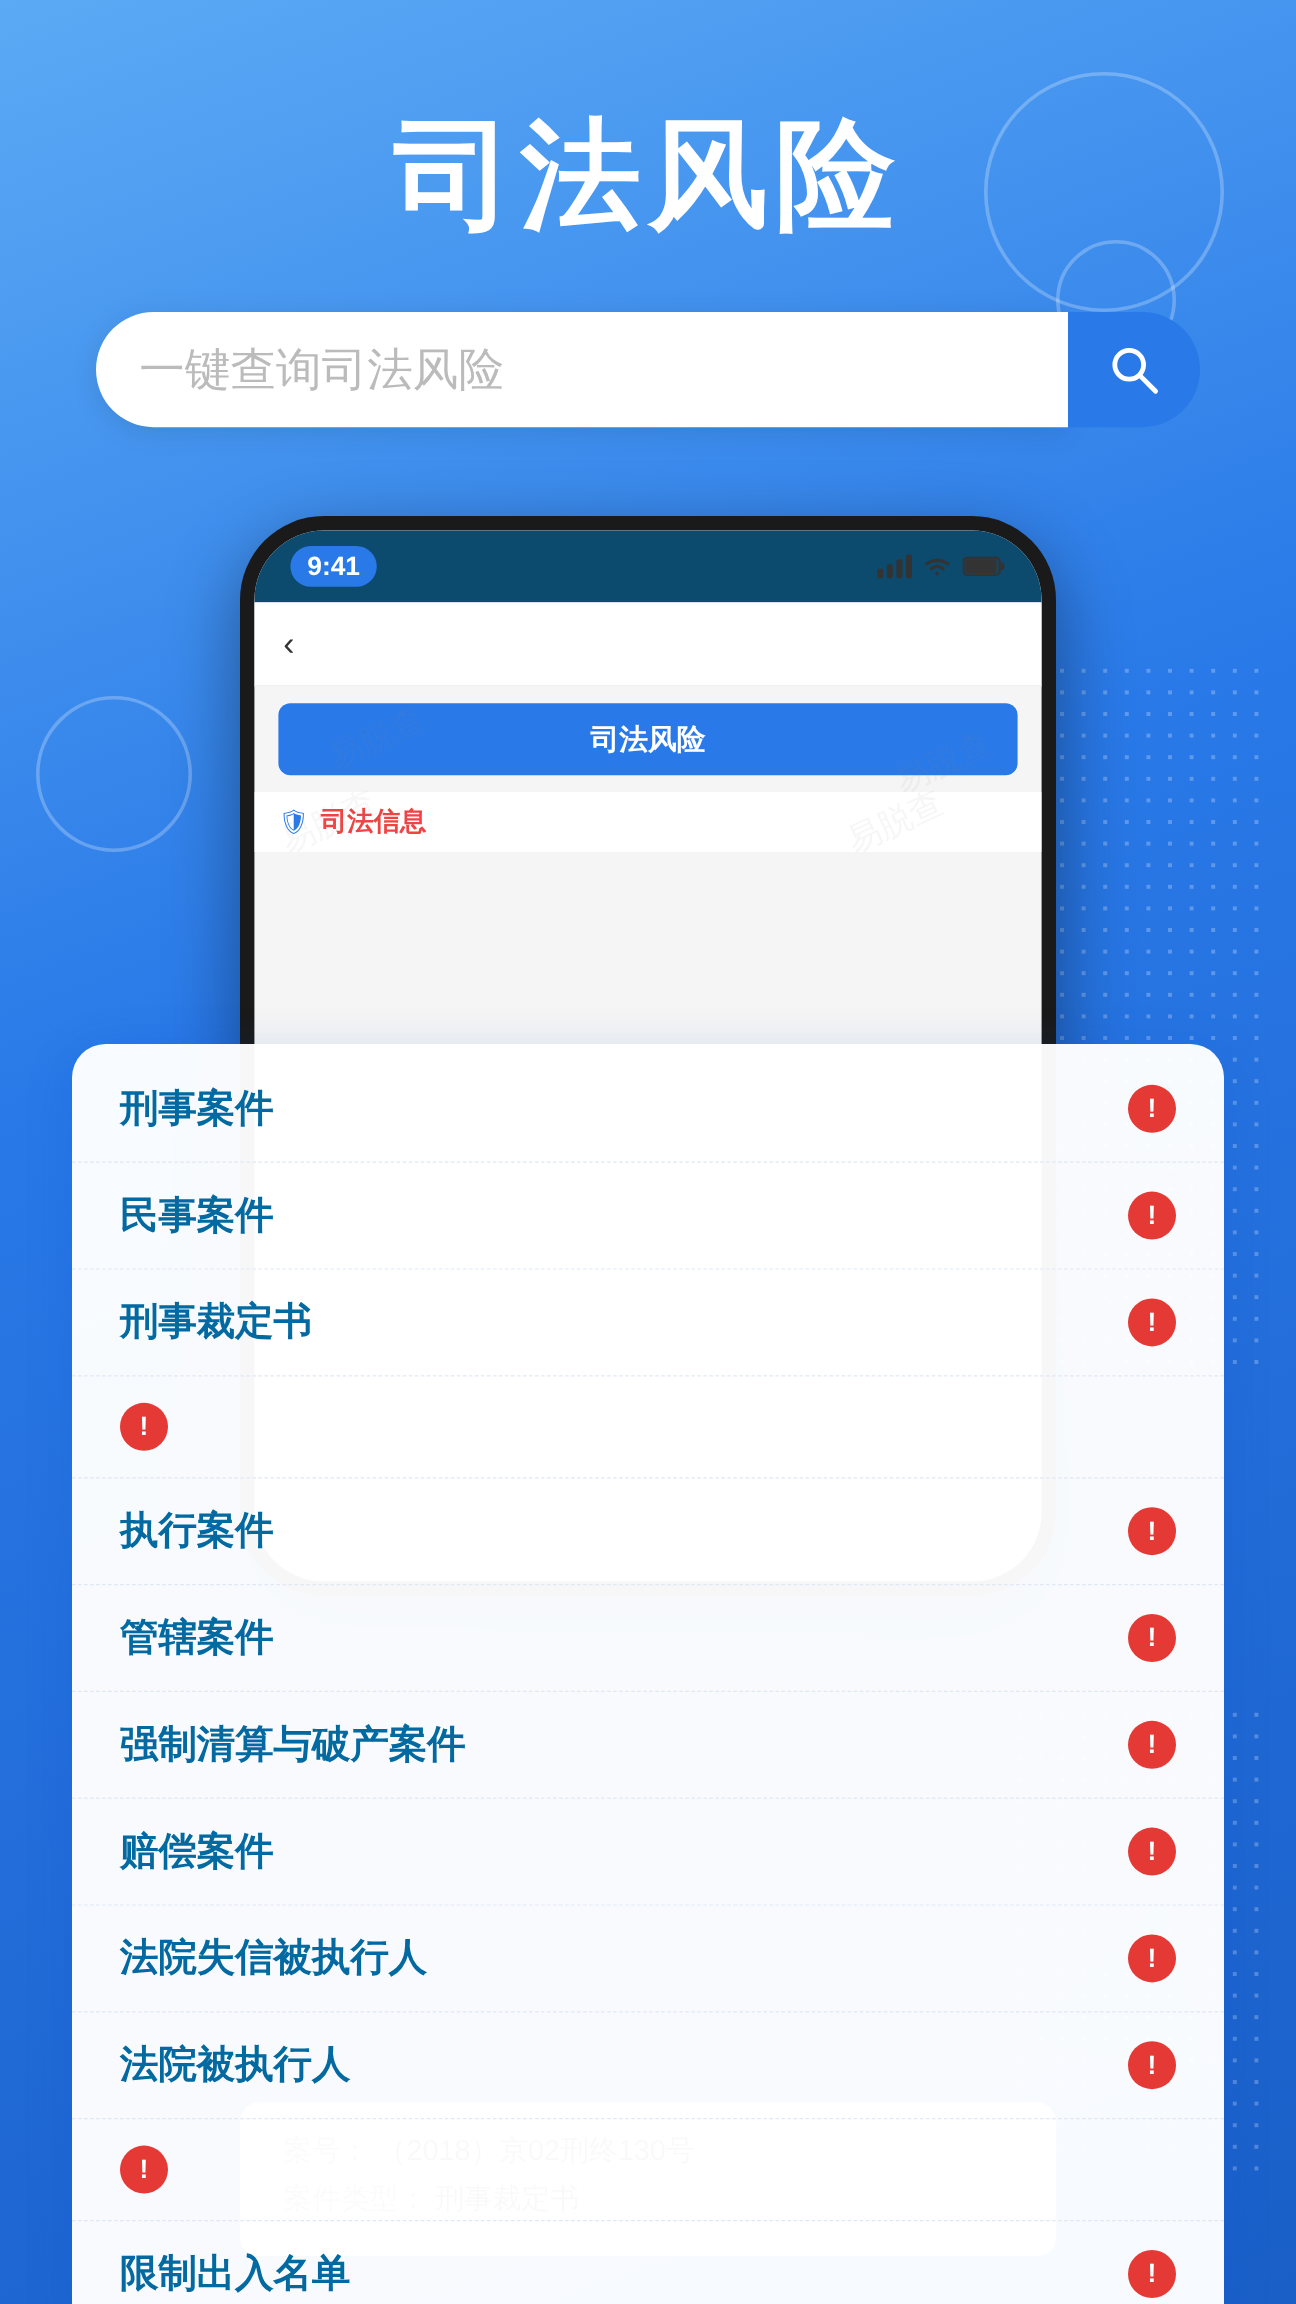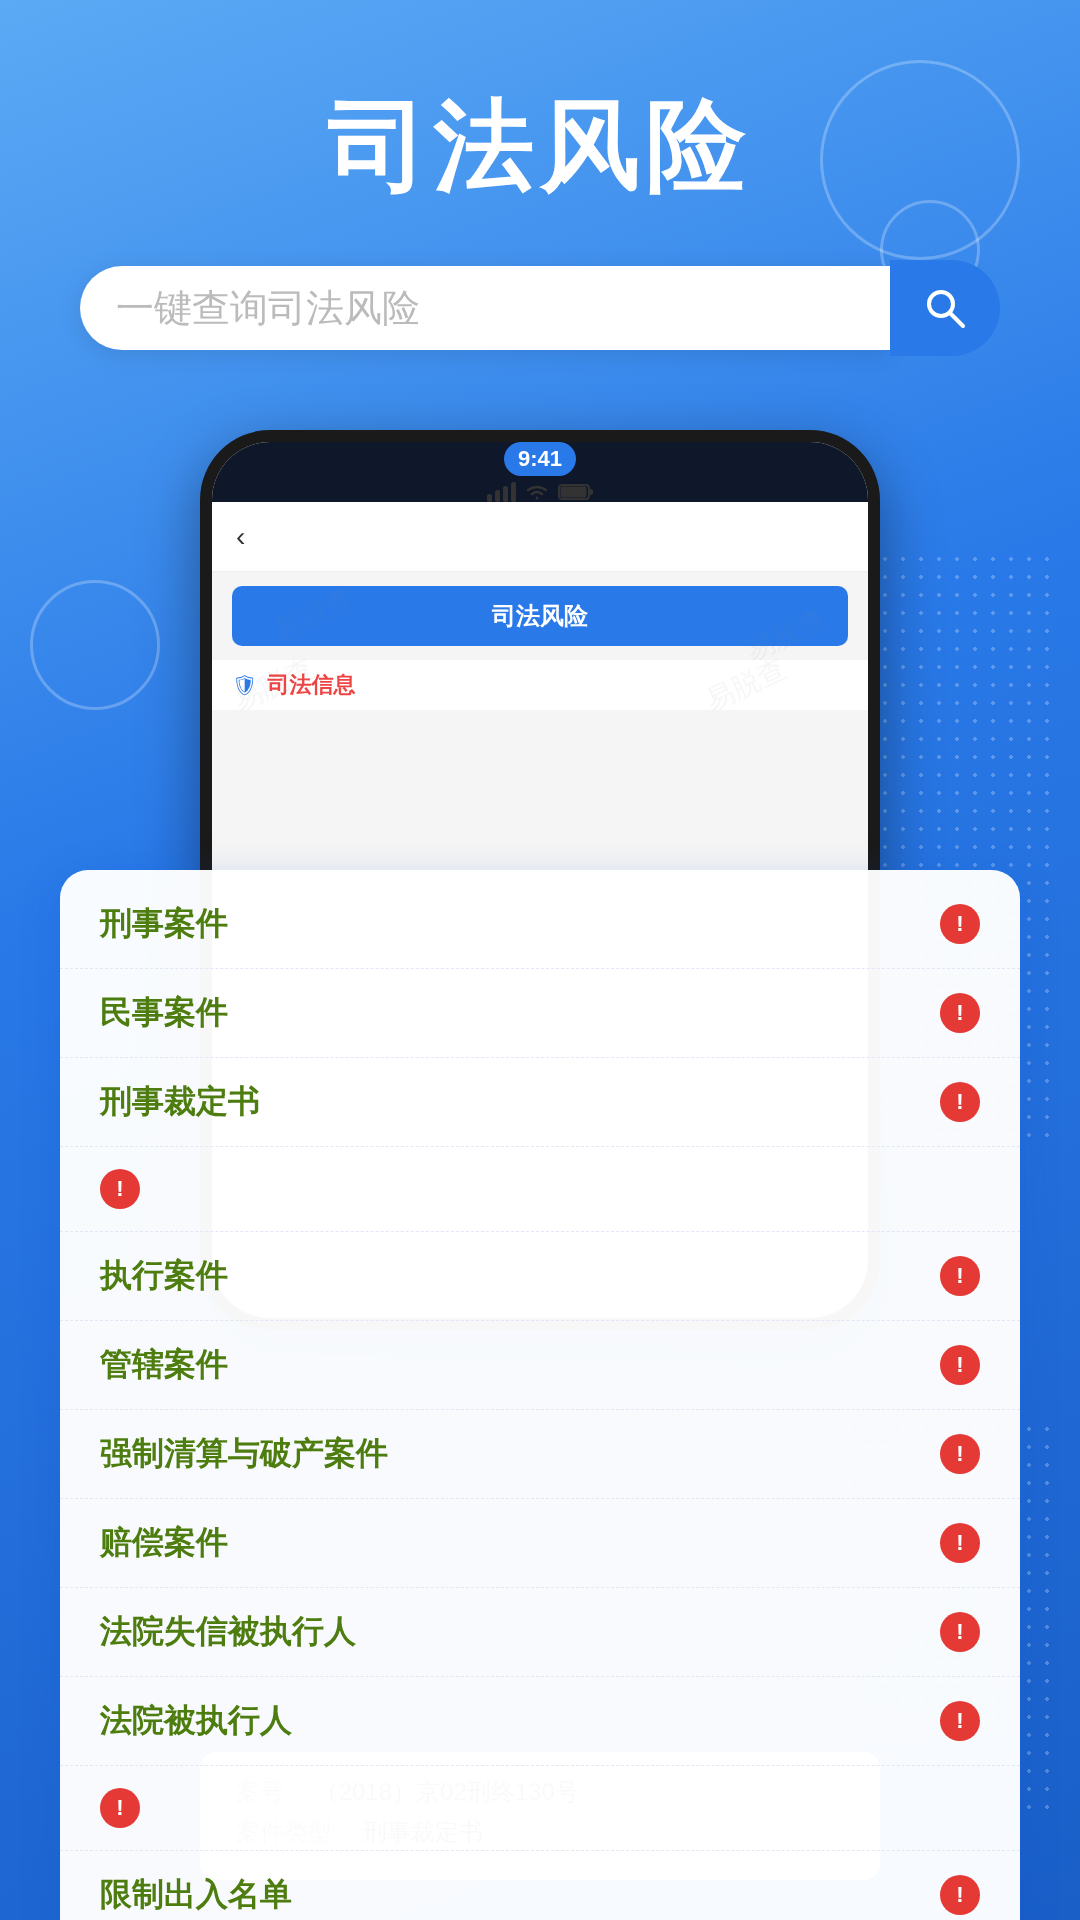--- a/index.html
+++ b/index.html
@@ -85,21 +85,21 @@
       top: 260px;
       left: 80px;
       right: 80px;
       display: flex;
       align-items: center;
     }
     .search-input-wrapper {
       flex: 1;
       background: #fff;
       border-radius: 60px 0 0 60px;
-      height: 84px;
+      height: 96px;
       display: flex;
       align-items: center;
       padding: 0 36px;
       box-shadow: 0 4px 24px rgba(0,0,0,0.1);
     }
     .search-input-text {
       font-size: 38px;
       color: #bbb;
     }
     .search-button {
@@ -146,26 +146,25 @@
       width: 656px;
       height: 876px;
       background: #f5f5f5;
       border-radius: 58px;
       overflow: hidden;
     }
 
     
     .status-bar {
       height: 60px;
-      background: #0f172a;
+      background: #0c4a6e;
       display: flex;
       align-items: center;
       justify-content: space-between;
       padding: 0 30px;
-      flex-direction: column;
     }
     .status-time {
       font-size: 22px;
       font-weight: 700;
       color: #333;
       background: #2979e8;
       color: #fff;
       border-radius: 20px;
       padding: 4px 14px;
     }
@@ -258,21 +257,21 @@
       justify-content: space-between;
       padding: 22px 40px;
       border-bottom: 1px dashed #e0e8f5;
     }
     .list-item:last-child {
       border-bottom: none;
     }
     .list-item-label {
       font-size: 32px;
       font-weight: 600;
-      color: #4d7c0f;
+      color: #0369a1;
     }
     .alert-badge {
       width: 40px;
       height: 40px;
       background: #e53935;
       border-radius: 50%;
       display: flex;
       align-items: center;
       justify-content: center;
       color: #fff;

